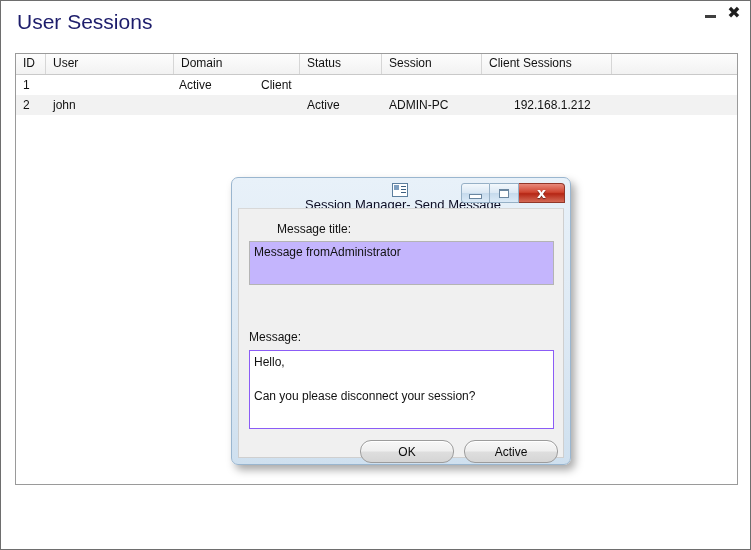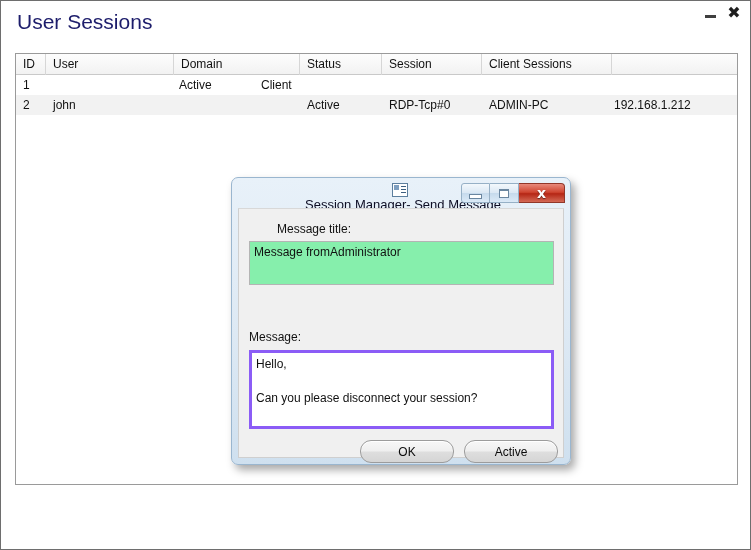--- a/index.html
+++ b/index.html
@@ -79,21 +79,21 @@
     width: 723px;
     height: 432px;
     background: #ffffff;
     border: 1px solid #9a9a9a;
     box-sizing: border-box;
     overflow: hidden;
   }
   .grid-row {
     display: flex;
     height: 20px;
-    align-items: center;
+    align-items: flex-end;
     box-sizing: border-box;
   }
   .grid-header {
     height: 21px;
     background: linear-gradient(to bottom, #fdfdfd 0%, #f2f2f2 100%);
     border-bottom: 1px solid #c9c9c9;
     color: #1a1a1a;
   }
   .grid-header .cell {
     border-right: 1px solid #d6d6d6;
@@ -261,39 +261,39 @@
   }
   #label-message-title { left: 10px; top: 13px; margin-left: 28px; }
   #label-message       { left: 10px; top: 121px; }
 
   #input-message-title {
     position: absolute;
     left: 10px;
     top: 32px;
     width: 305px;
     height: 44px;
-    background: #86efac;
+    background: #c4b5fd;
     border: 1px solid #b4b4b4;
     box-sizing: border-box;
     font-size: 12px;
     color: #111111;
     padding: 3px 4px;
     resize: none;
     outline: none;
     font-family: "Liberation Sans", sans-serif;
     overflow: hidden;
   }
   #input-message-body {
     position: absolute;
     left: 10px;
     top: 141px;
     width: 305px;
     height: 79px;
     background: #ffffff;
-    border: 3px solid #8b5cf6;
+    border: 1px solid #8b5cf6;
     box-sizing: border-box;
     font-size: 12px;
     color: #111111;
     padding: 3px 4px;
     resize: none;
     outline: none;
     line-height: 17px;
     font-family: "Liberation Sans", sans-serif;
     overflow: hidden;
   }
@@ -351,21 +351,20 @@
       <div class="cell c-sess">Client</div>
       <div class="cell c-cname"></div>
       <div class="cell c-caddr"></div>
     </div>
 
     <div class="grid-row row-alt">
       <div class="cell c-id">2</div>
       <div class="cell c-user">john</div>
       <div class="cell c-dom"></div>
       <div class="cell c-stat">Active</div>
-      <div class="cell c-sess">RDP-Tcp#0</div>
       <div class="cell c-cname">ADMIN-PC</div>
       <div class="cell c-caddr">192.168.1.212</div>
     </div>
 
   </div>
 
   <div id="button-bar">
     
     
     

